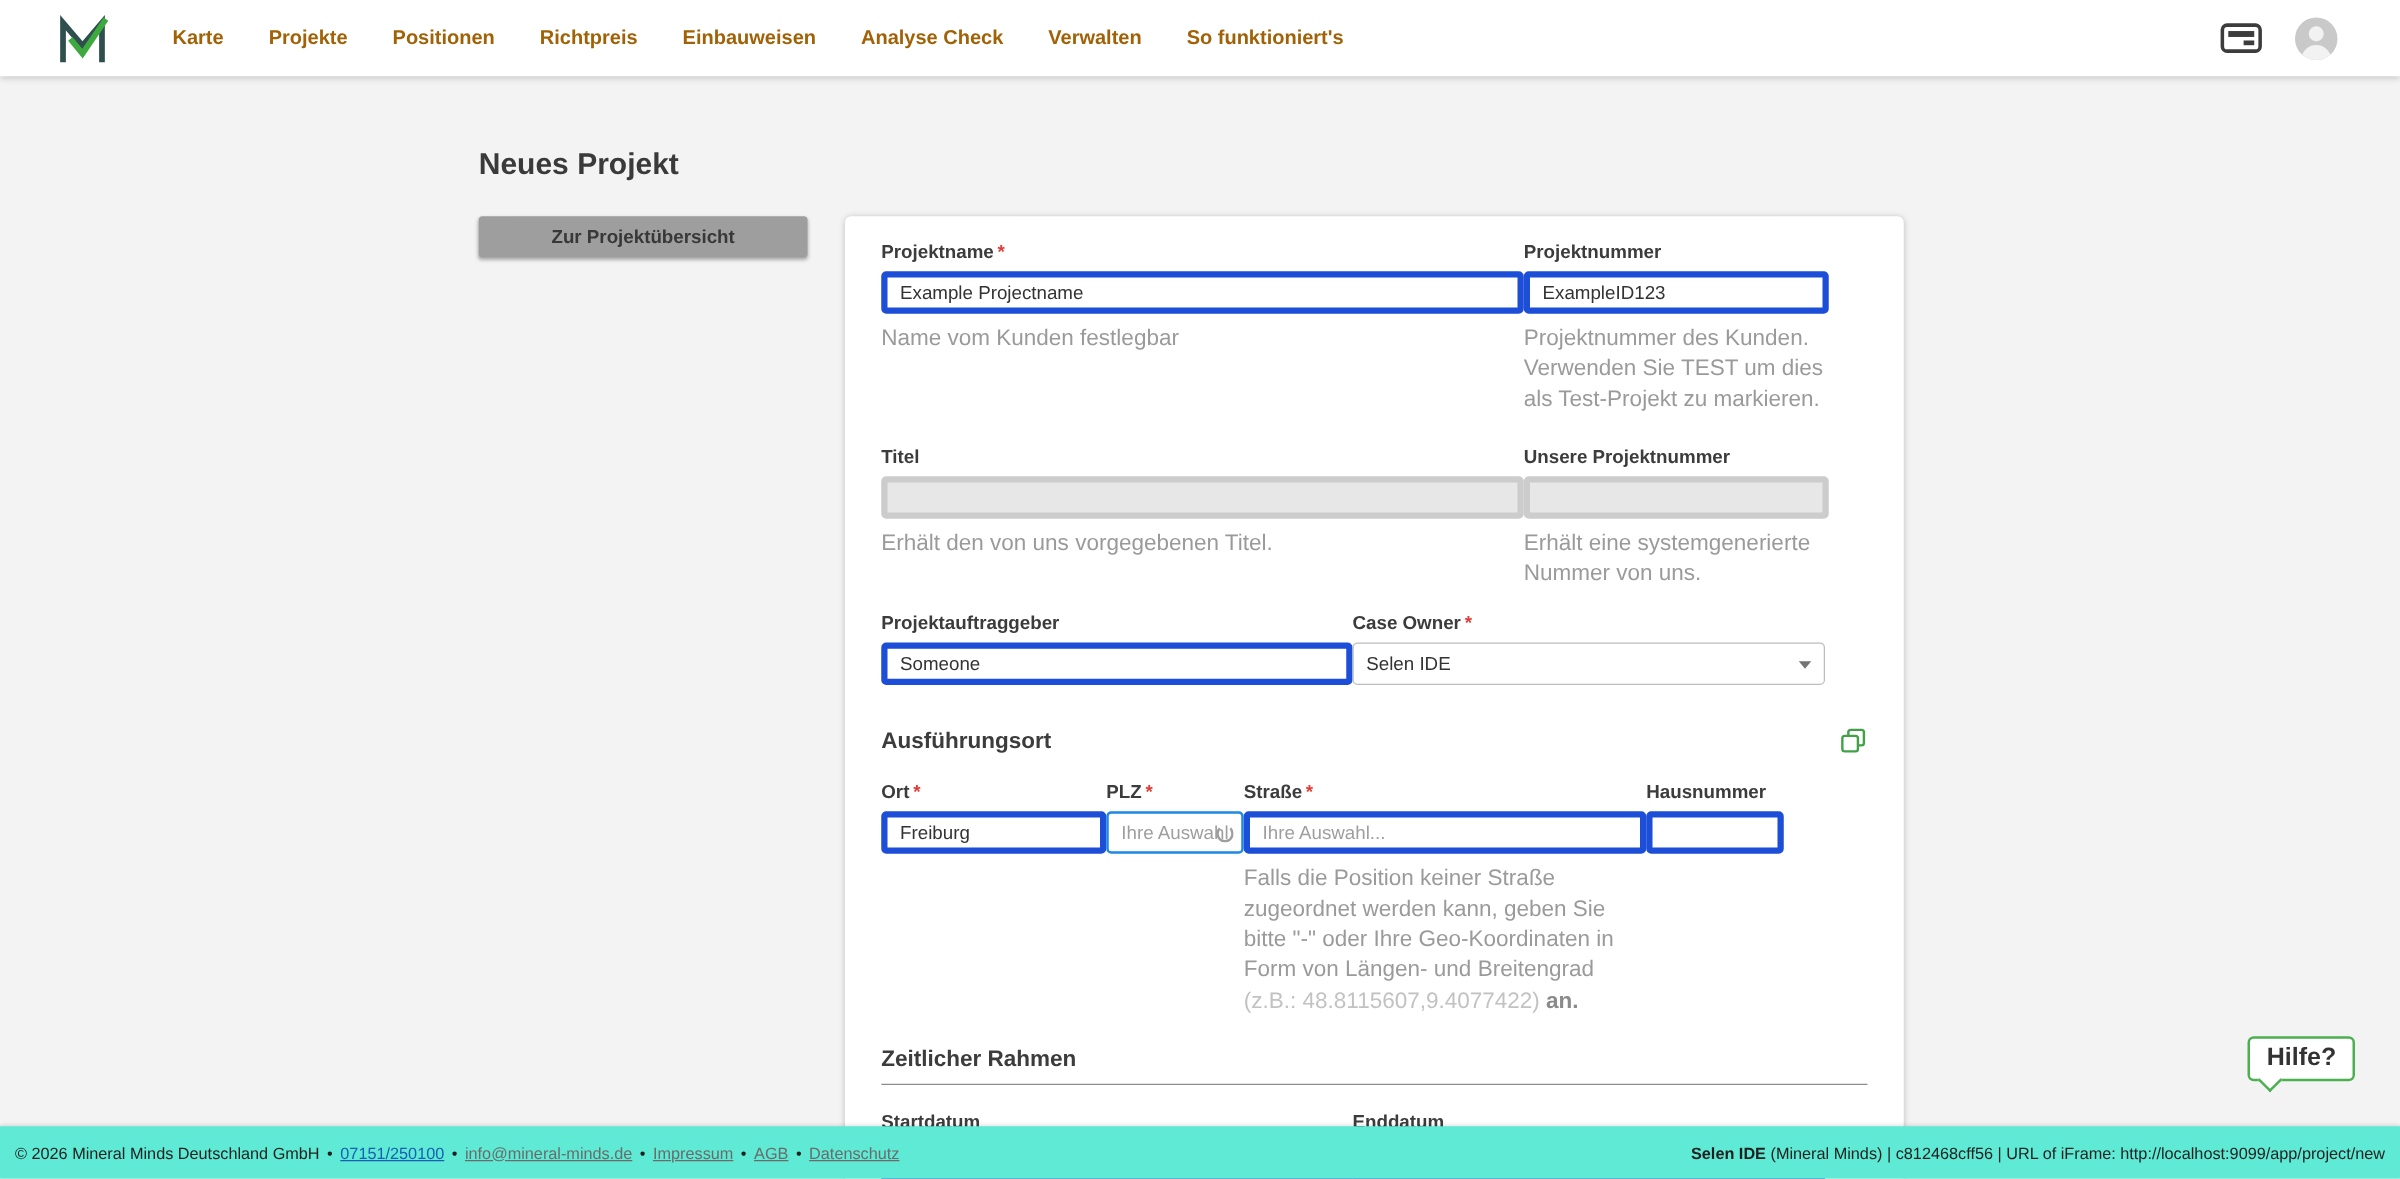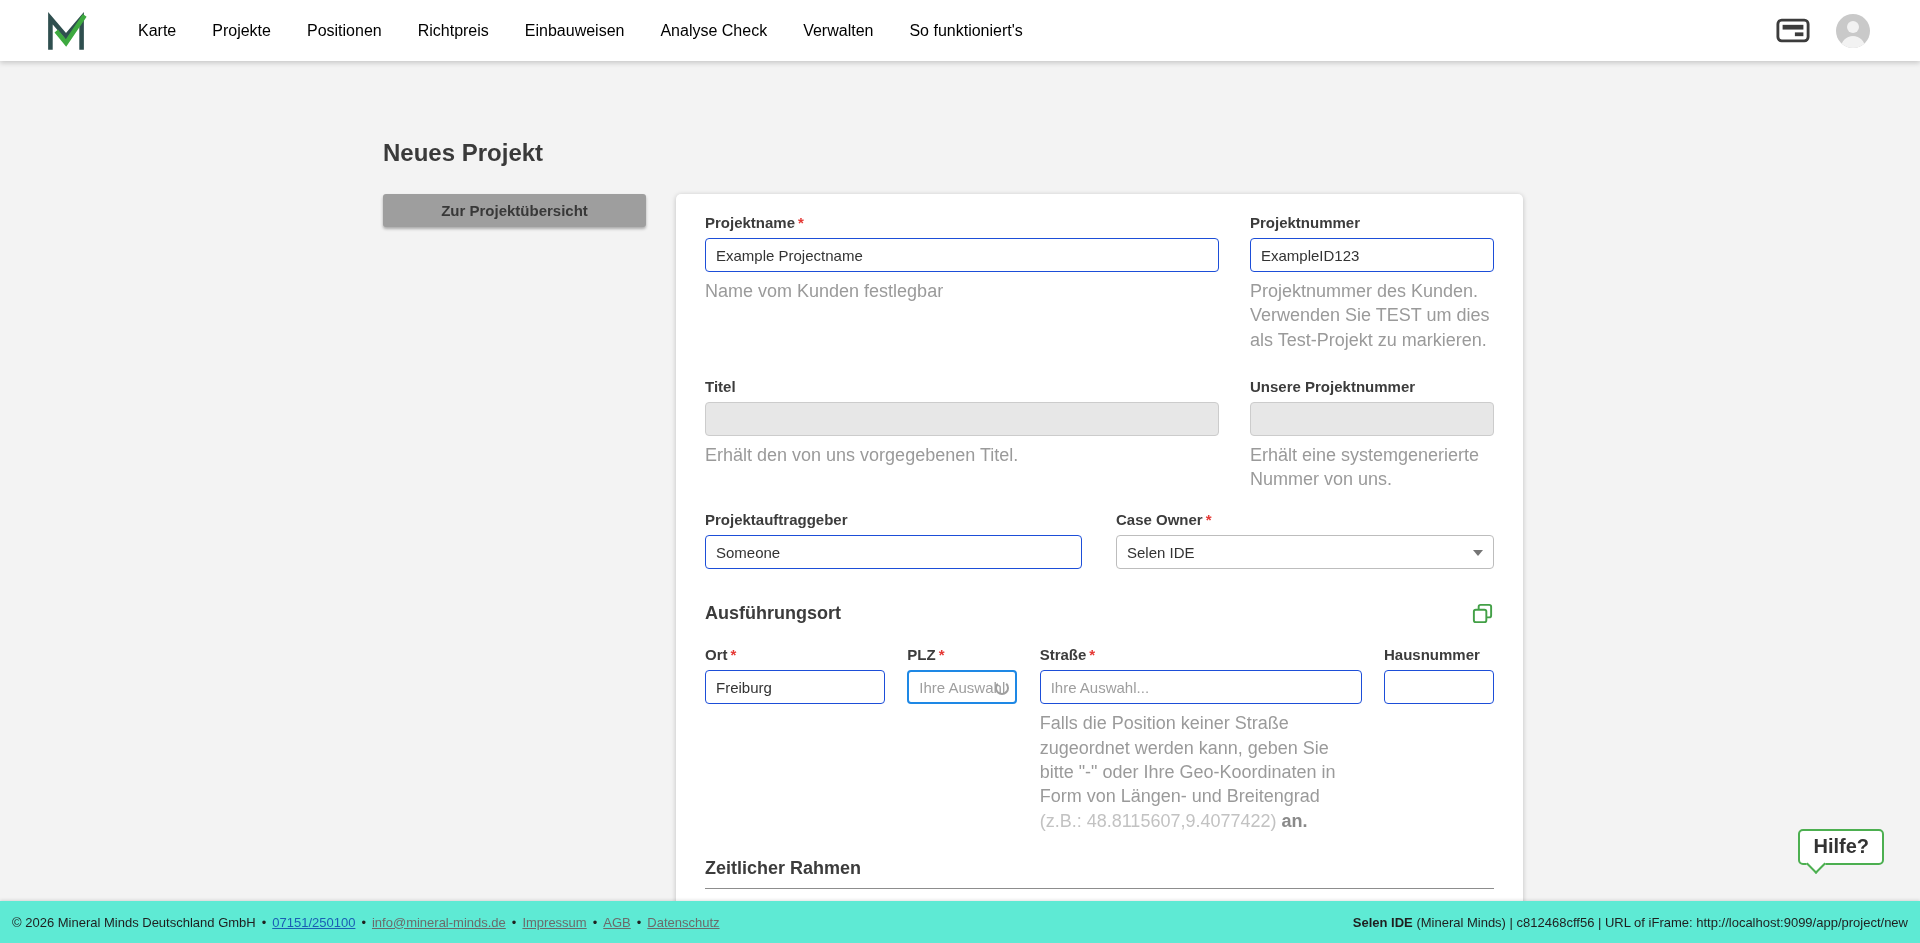--- a/index.html
+++ b/index.html
@@ -13,69 +13,69 @@
 
   
   .navbar {
     position: absolute; top: 0; left: 0; right: 0; height: 61px;
     background: #fff; box-shadow: 0 2px 5px rgba(0,0,0,0.18);
     display: flex; align-items: center; z-index: 20;
   }
   .logo { margin-left: 44px; width: 44px; height: 44px; display: block; cursor: pointer; }
   .nav-links { display: flex; margin-left: 50px; gap: 36px; align-items: center; }
   .nav-links a {
-    font-size: 16px; font-weight: 400; color: #000000; text-decoration: none;
+    font-size: 16px; font-weight: 700; color: #a16207; text-decoration: none;
     white-space: nowrap; cursor: pointer;
   }
   .nav-right { margin-left: auto; margin-right: 50px; display: flex; align-items: center; gap: 26px; }
   .icon-btn { cursor: pointer; display: flex; align-items: center; }
   .avatar {
     width: 34px; height: 34px; border-radius: 50%; background: #c9c9c9;
     display: flex; align-items: flex-end; justify-content: center; overflow: hidden; cursor: pointer;
   }
 
   
   .container { position: absolute; left: 383px; top: 118px; width: 1140px; }
-  .page-title { font-size: 24px; font-weight: 700; color: #3a3a3a; margin-top: 21px; }
+  .page-title { font-size: 24px; font-weight: 700; color: #3a3a3a; }
   .layout { display: flex; margin-top: 27px; gap: 30px; align-items: flex-start; }
   .left-col { width: 263px; flex: none; }
   .btn-overview {
     width: 100%; height: 33px; background: #9e9e9e; border: none; border-radius: 3px;
     font-family: inherit; font-size: 15px; font-weight: 700; color: #383838;
     box-shadow: 0 2px 3px rgba(0,0,0,0.3); cursor: pointer;
   }
   .card-col { flex: 1; }
   .card {
     background: #fff; border-radius: 5px; box-shadow: 0 1px 5px rgba(0,0,0,0.22);
     padding: 20px 29px 25px 29px;
   }
   .card-next {
     margin-top: 10px; height: 15px; background: #fff;
     border-radius: 5px 5px 0 0; box-shadow: 0 1px 5px rgba(0,0,0,0.22);
   }
 
   
-  .row { display: flex; justify-content: space-between; align-items: flex-start; }
+  .row { display: flex; align-items: flex-start; }
   .row-2 { margin-top: 26px; }
   .row-3 { margin-top: 20px; }
   .row-6 { margin-top: 21px; }
   .w-main { width: 514px; }
   .w-side { width: 244px; }
   .w-half-l { width: 377px; }
   .w-half-r { width: 378px; }
   .w-ort { width: 180px; }
   .w-plz { width: 110px; }
   .w-str { width: 322px; }
   .w-hnr { width: 110px; }
 
   .label { font-size: 15px; font-weight: 700; color: #3c3c3c; white-space: nowrap; }
   .req { color: #e53935; font-weight: 700; margin-left: 3px; }
   .text-input {
     width: 100%; height: 34px; margin-top: 7px;
-    border: 1px solid #1d4ed8; border-radius: 4px;
+    border: 5px solid #1d4ed8; border-radius: 4px;
     padding: 0 10px; font-family: inherit; font-size: 15px; color: #333; background: #fff;
   }
   .text-input::placeholder { color: #9e9e9e; }
   .text-input:disabled { background: #e7e7e7; border-color: #cccccc; }
   .focused { border: 2px solid #1e88e5 !important; }
   .helper { font-size: 18px; color: #9a9a9a; margin-top: 7px; line-height: 1.35; }
   .helper-light { color: #c2c2c2; }
   .helper-strong { color: #8a8a8a; font-weight: 700; }
 
   .input-wrap { position: relative; }

